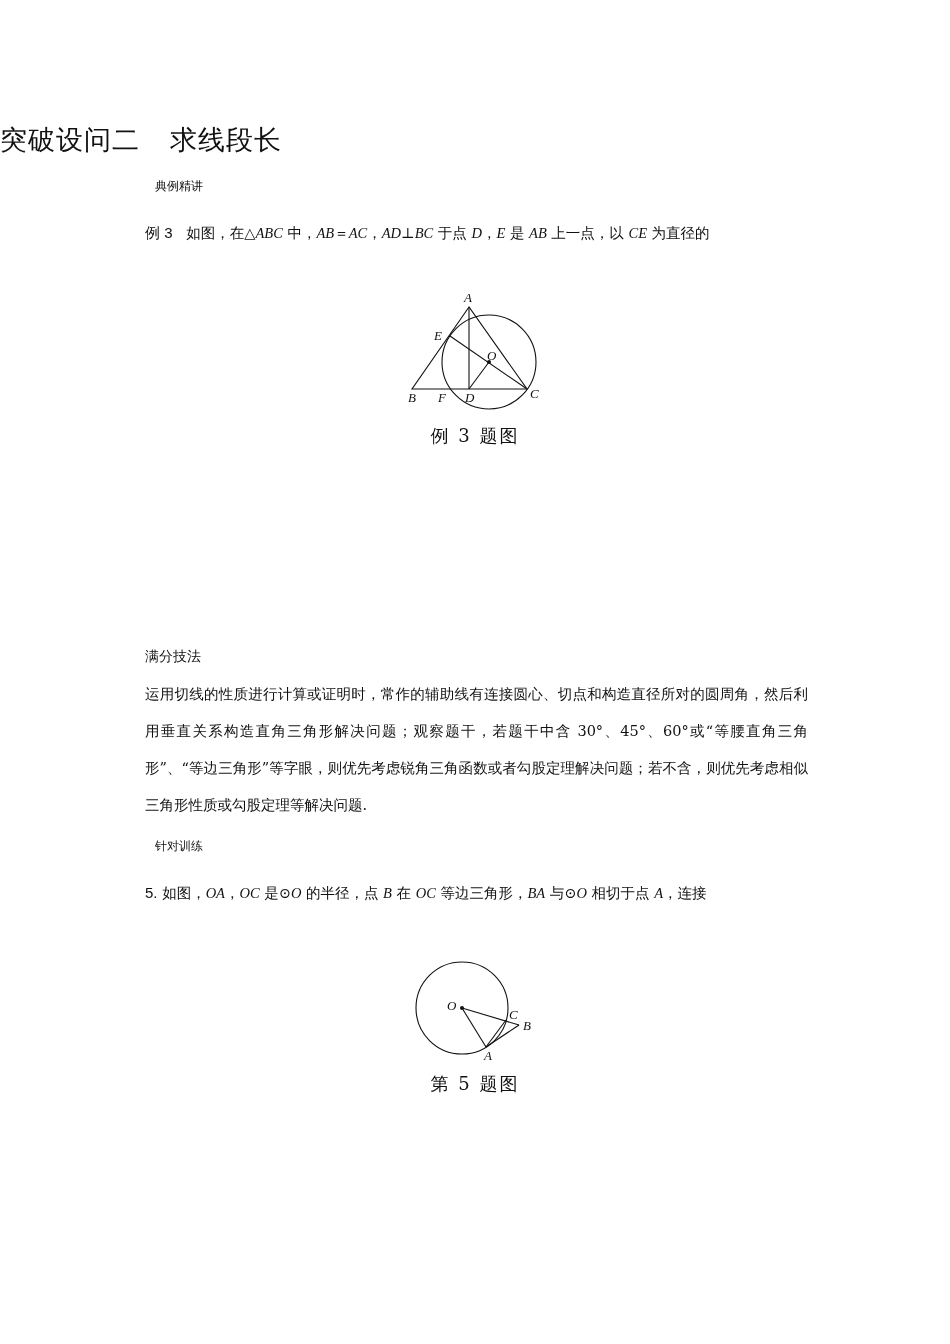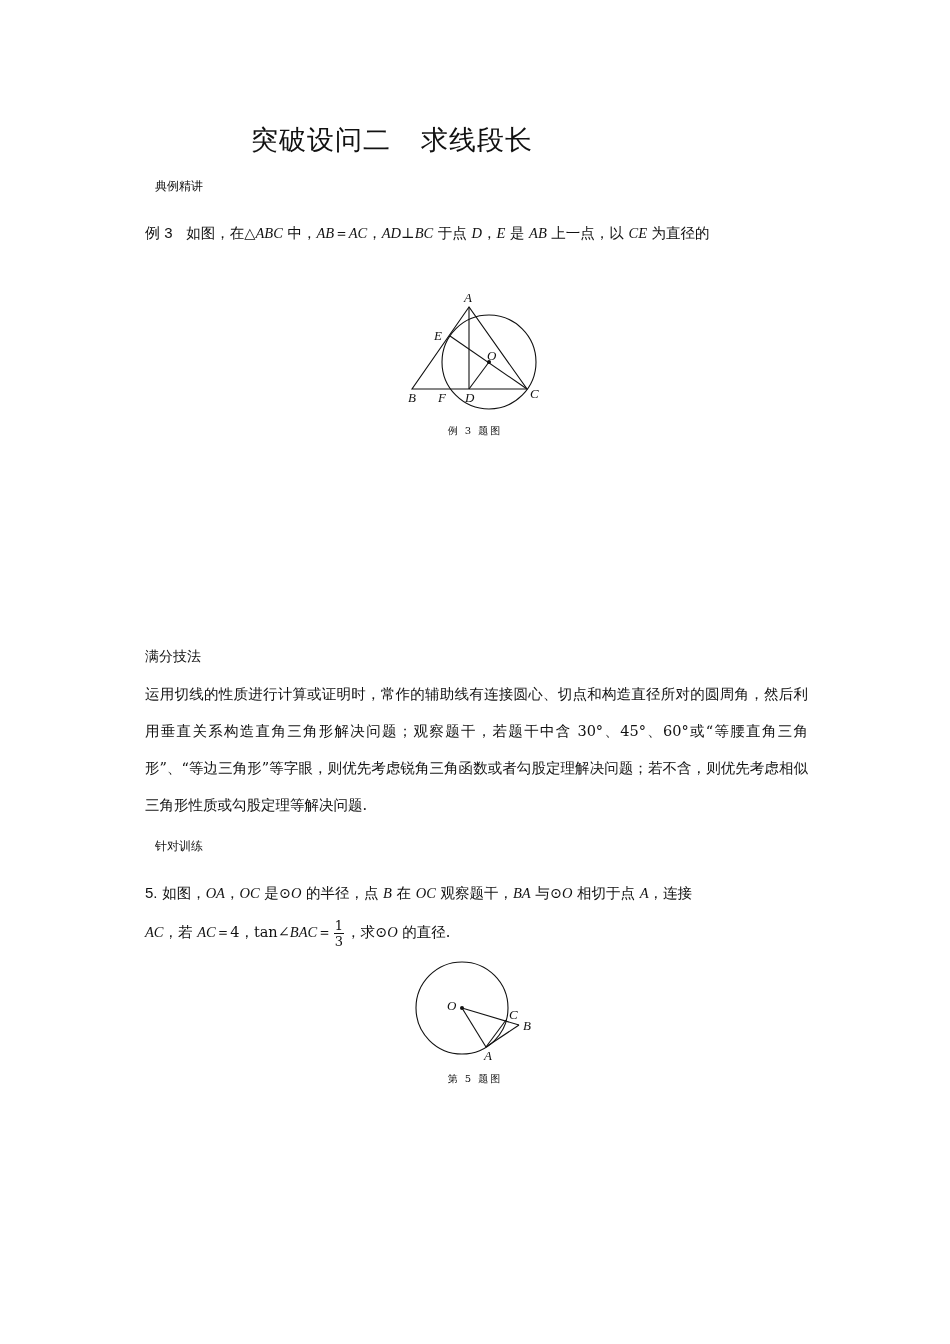--- a/index.html
+++ b/index.html
@@ -1,28 +1,28 @@
 <!DOCTYPE html>
 <html><head>
 <meta charset="utf-8">
 <style>
   html, body { margin: 0; padding: 0; background: #ffffff; }
   body { width: 950px; height: 1344px; position: relative; overflow: hidden;
          font-family: "DejaVu Serif", "Liberation Serif", serif; color: #111; }
   .abs { position: absolute; }
-  .title { left: 0; width: 784px; top: 122px; text-align: center;
+  .title { left: 0; width: 784px; top: 122px; 
            font-family: "DejaVu Sans", "Liberation Sans", sans-serif;
            font-size: 27px; letter-spacing: 1px; }
   .title .gap { display: inline-block; width: 30px; }
   .h2 { left: 131px; font-family: "DejaVu Sans", "Liberation Sans", sans-serif; font-size: 12px; margin-left: 24px; }
   .h3 { left: 145px; font-family: "DejaVu Sans", "Liberation Sans", sans-serif; font-size: 14px; text-align: center; }
   .para { left: 145px; width: 663px; font-size: 14.5px; line-height: 37px; text-align: justify; }
   .para i { font-family: "Liberation Serif", serif; }
   .lbl-bold { font-family: "Liberation Sans", sans-serif; font-weight: normal; font-size: 15px; }
-  .cap { font-size: 10px; text-align: center; width: 120px; letter-spacing: 2px; }
+  .cap { font-size: 18px; text-align: center; width: 120px; letter-spacing: 2px; }
   .frac { display: inline-block; vertical-align: middle; text-align: center; line-height: 15px; font-size: 13px; margin: 0 2px; }
   .frac span { display: block; }
   .frac .num { border-bottom: 1px solid #111; padding: 0 1px; }
   svg text { font-family: "Liberation Serif", serif; font-style: italic; font-size: 13px; fill: #111; }
 </style>
 </head>
 <body>
 
 <div class="abs title">
   <span>突破设问二</span><span class="gap"></span><span>求线段长</span>
@@ -57,24 +57,21 @@
 <div class="abs cap" style="left:415px; top:424px;">例 3 题图</div>
 
 <div class="abs h3" style="top:648px;">满分技法</div>
 <div class="abs para" style="top:676px;">运用切线的性质进行计算或证明时，常作的辅助线有连接圆心、切点和构造直径所对的圆周角，然后利用垂直关系构造直角三角形解决问题；观察题干，若题干中含 30°、45°、60°或“等腰直角三角形”、“等边三角形”等字眼，则优先考虑锐角三角函数或者勾股定理解决问题；若不含，则优先考虑相似三角形性质或勾股定理等解决问题.</div>
 
 <div class="abs h2" style="top:838px;">针对训练</div>
 
 <div class="abs para" style="top:874px;">
   <div>
     <span class="lbl-bold">5.</span>
-    <span>如图，</span><i>OA</i><span>，</span><i>OC</i><span> 是⊙</span><i>O</i><span> 的半径，点 </span><i>B</i><span> 在 </span><i>OC</i><span> 观察题干，</span><i>BA</i><span> 与⊙</span><i>O</i><span> 相切于点 </span><i>A</i><span>，连接</span>
-  </div>
-  <div style="line-height:40px;">
-    <i>AC</i><span>，若 </span><i>AC</i><span>＝4，tan∠</span><i>BAC</i><span>＝</span><span class="frac"><span class="num">1</span><span>3</span></span><span>，求⊙</span><i>O</i><span> 的直径.</span>
+    <span>如图，</span><i>OA</i><span>，</span><i>OC</i><span> 是⊙</span><i>O</i><span> 的半径，点 </span><i>B</i><span> 在 </span><i>OC</i><span> 等边三角形，</span><i>BA</i><span> 与⊙</span><i>O</i><span> 相切于点 </span><i>A</i><span>，连接</span>
   </div>
 </div>
 
 <svg class="abs" style="left:0; top:950px;" width="950" height="120">
   <g stroke="#111" stroke-width="1.1" fill="none">
     <circle cx="462" cy="58" r="46"></circle>
     <line x1="462" y1="58" x2="486" y2="97"></line>
     <line x1="462" y1="58" x2="519" y2="75"></line>
     <line x1="486" y1="97" x2="519" y2="75"></line>
     <line x1="486" y1="97" x2="506" y2="70"></line>

